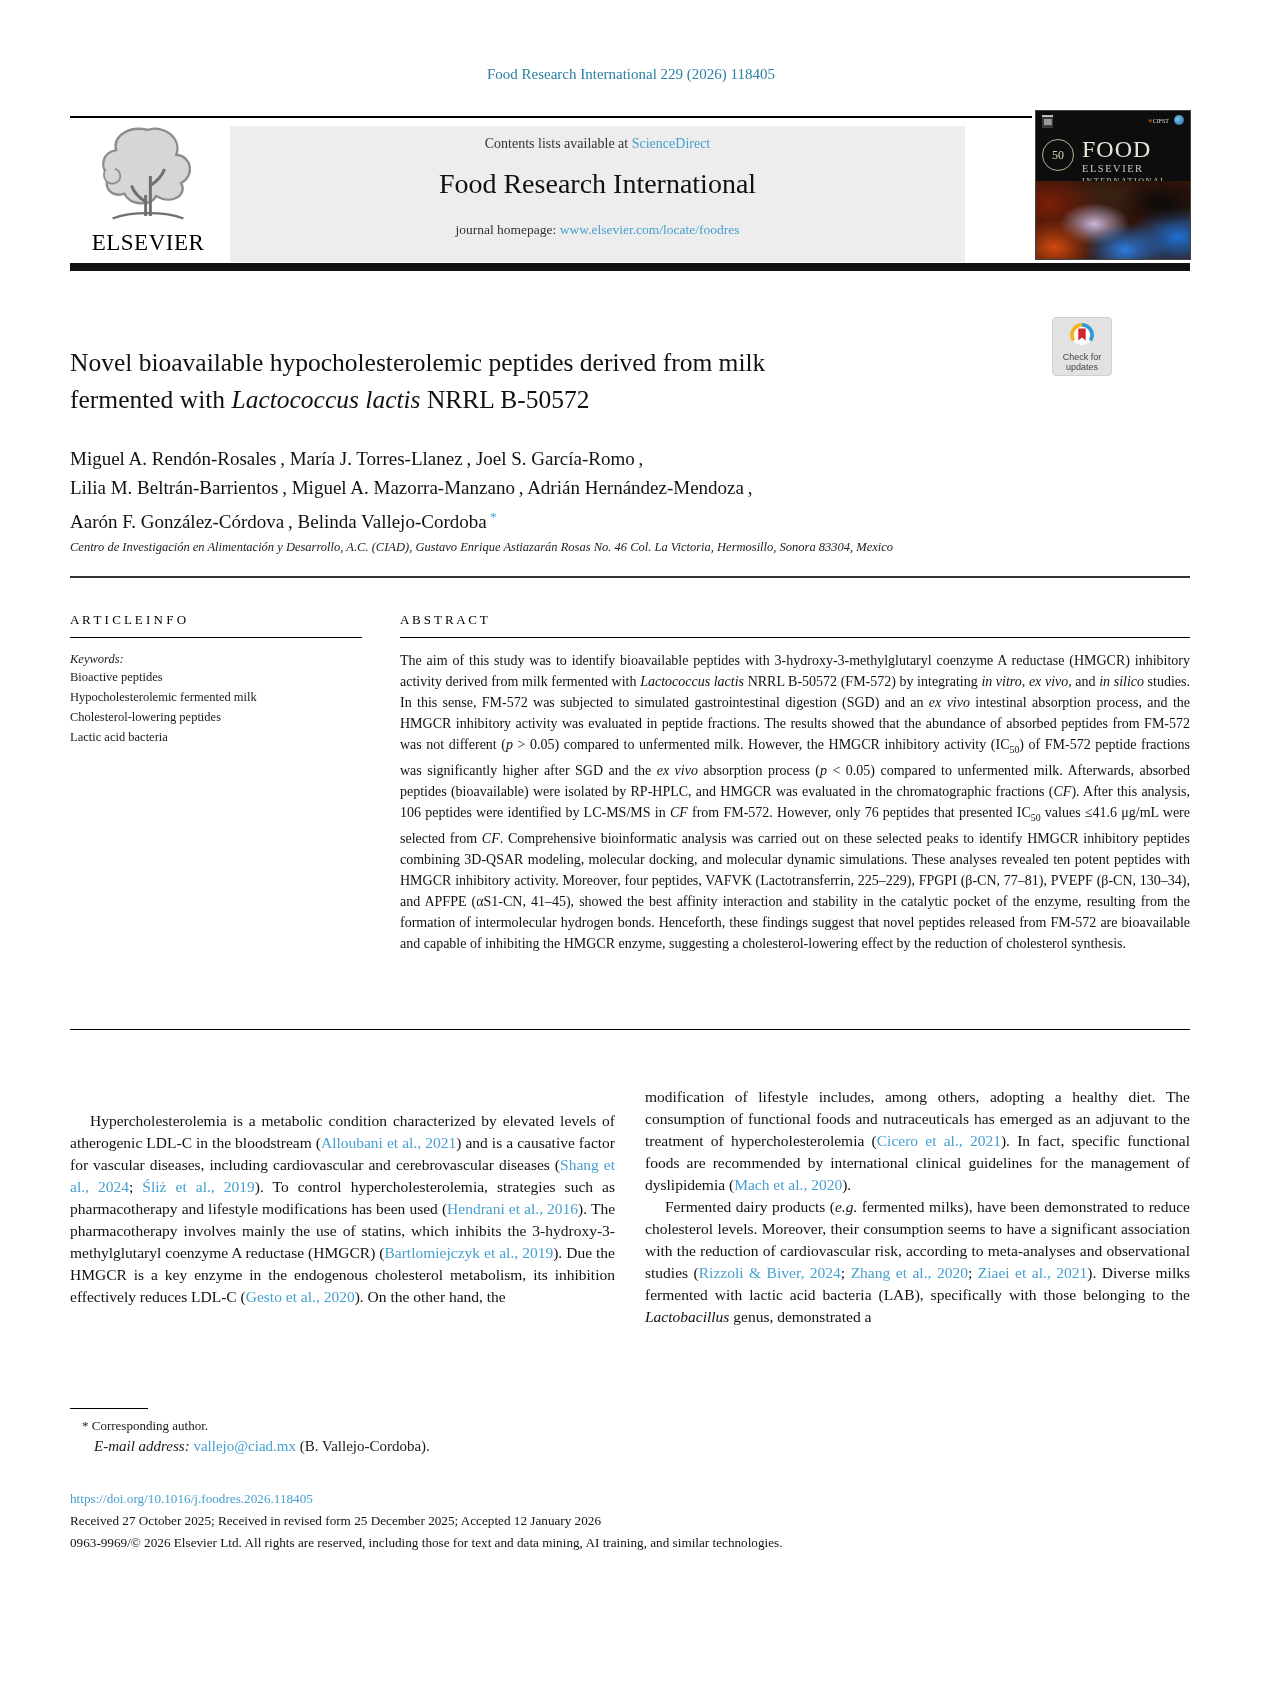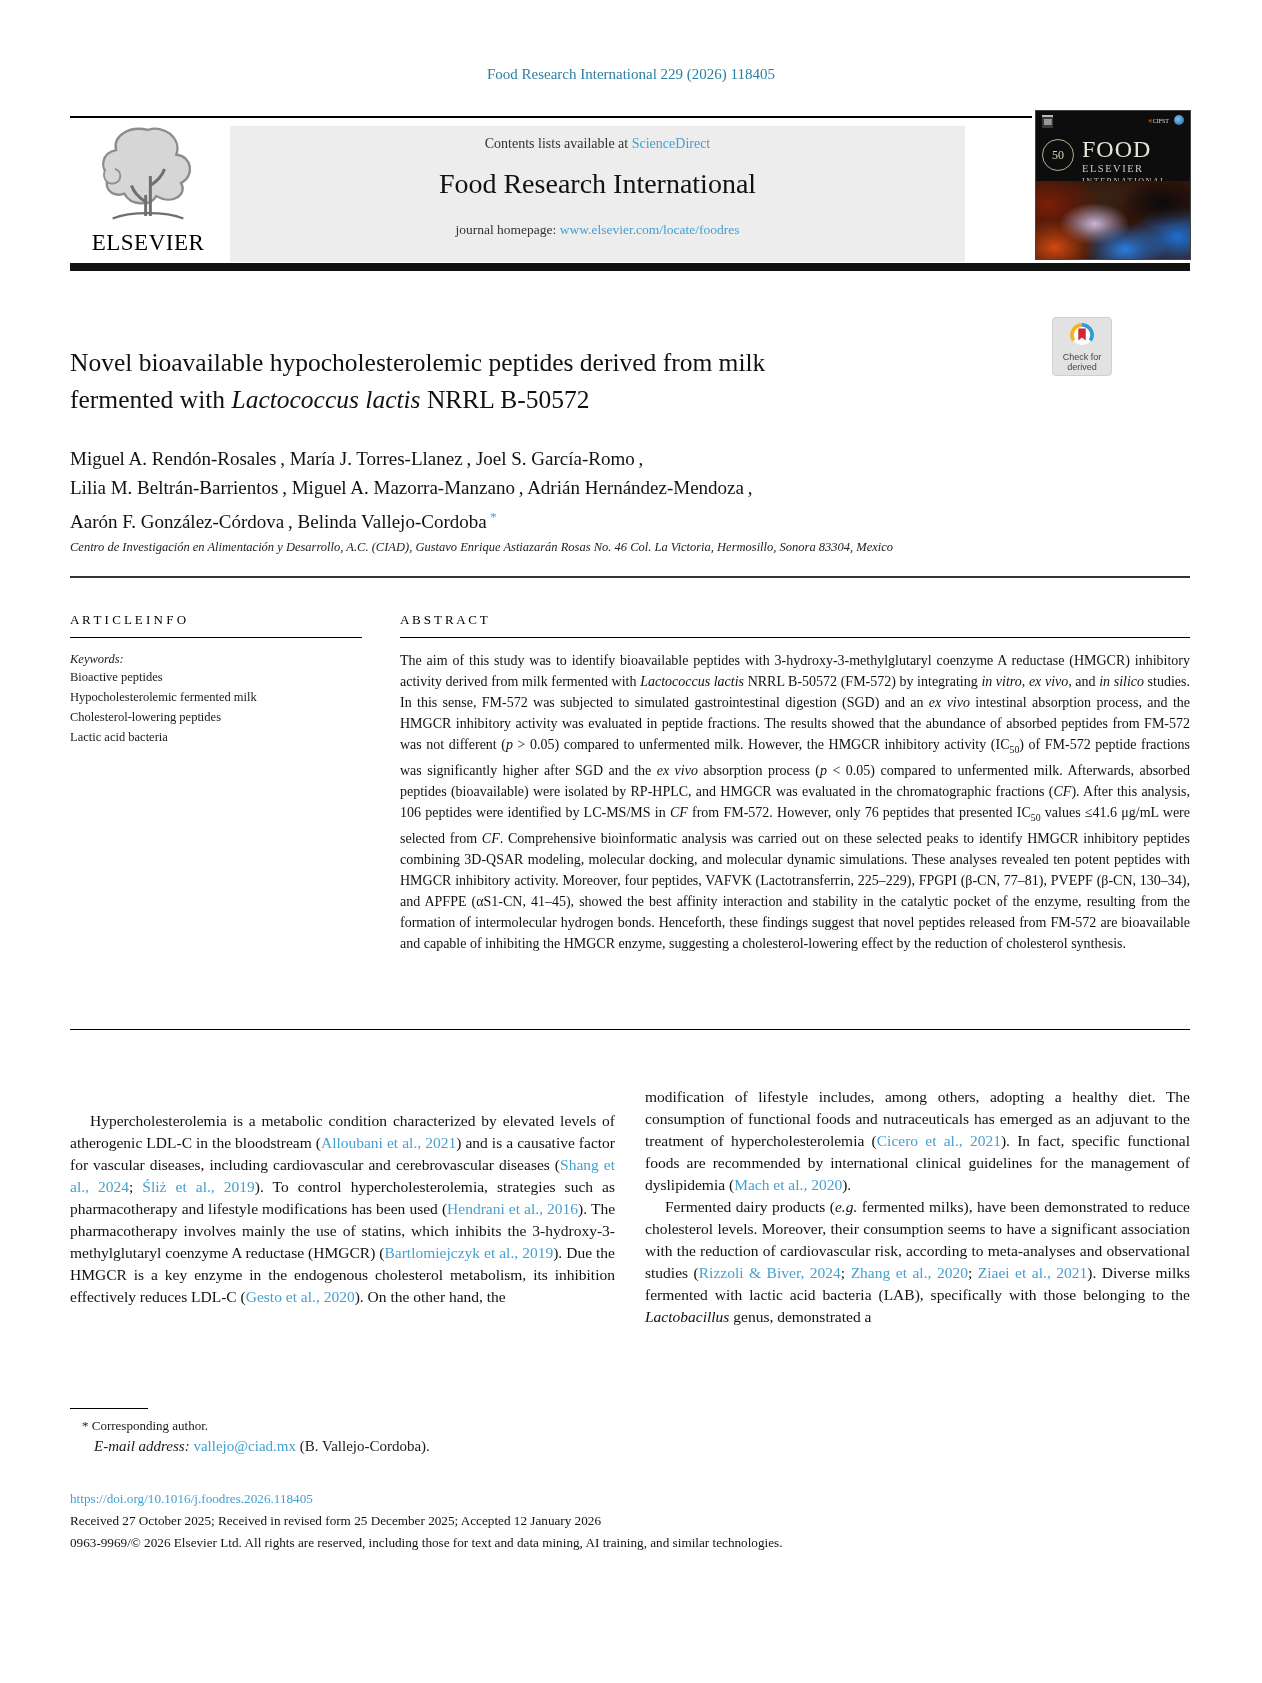--- a/index.html
+++ b/index.html
@@ -147,21 +147,21 @@
     <span>
       <svg width="26" height="26" viewBox="0 0 28 28">
         <circle cx="14" cy="14" r="11" fill="#fff"></circle>
         <path d="M14 3 A11 11 0 0 0 5 20" fill="none" stroke="#f0b41e" stroke-width="4"></path>
         <path d="M14 3 A11 11 0 0 1 23 20" fill="none" stroke="#2e9bd6" stroke-width="4"></path>
         <path d="M10 7 h8 v13 l-4 -3.4 l-4 3.4 z" fill="#d22630"></path>
       </svg>
     </span>
     <div class="check-text">
       <div>Check for</div>
-      <div>derived</div>
+      <div>updates</div>
     </div>
   </div>
 
   <div class="art-title"><span>Novel bioavailable hypocholesterolemic peptides derived from milk fermented with </span><em>Lactococcus lactis</em><span> NRRL B-50572</span></div>
 
   <div class="authors">
     <div><span>Miguel A. Rendón-Rosales , María J. Torres-Llanez , Joel S. García-Romo ,</span></div>
     <div><span>Lilia M. Beltrán-Barrientos , Miguel A. Mazorra-Manzano , Adrián Hernández-Mendoza ,</span></div>
     <div><span>Aarón F. González-Córdova , Belinda Vallejo-Cordoba</span><sup class="lnk"> *</sup></div>
   </div>

